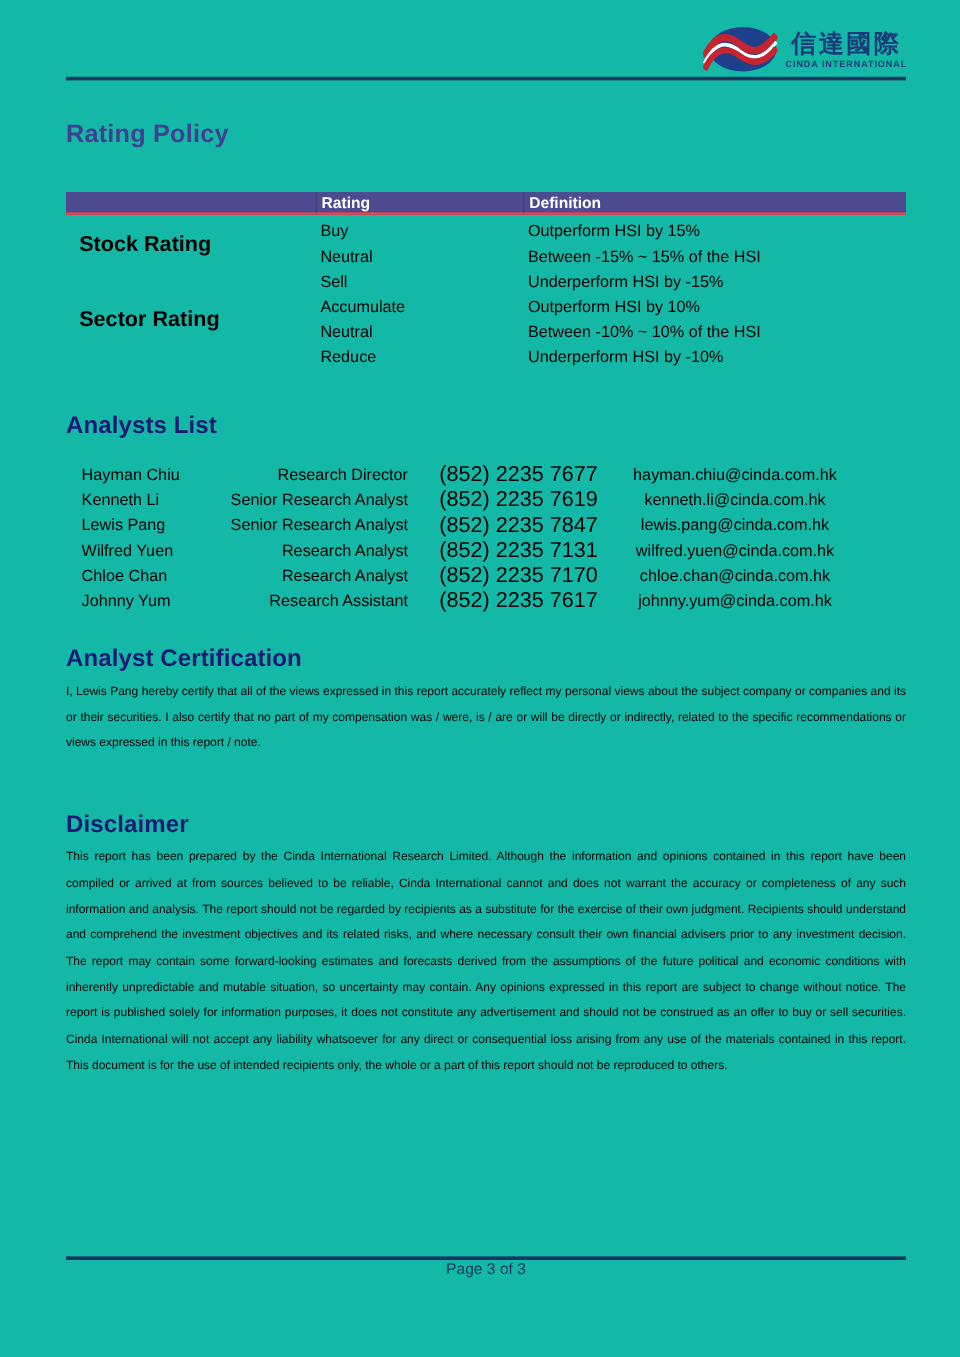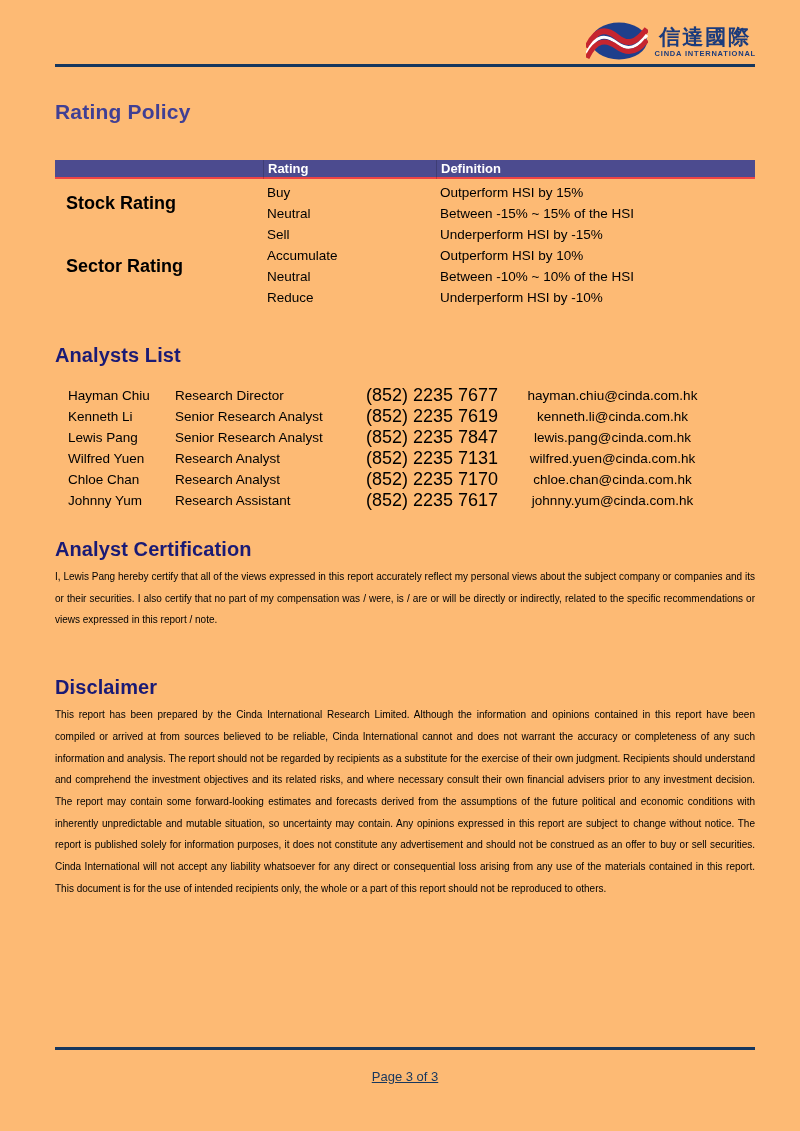--- a/index.html
+++ b/index.html
@@ -6,21 +6,21 @@
   html, body { background: #ffffff; }
   body {
     font-family: "Liberation Sans", "DejaVu Sans", sans-serif;
     color: #000000;
     width: 800px;
   }
   .page {
     position: relative;
     width: 800px;
     height: 1131px;
-    background: #fdba74;
+    background: #14b8a6;
     overflow: hidden;
   }
   .content { padding: 0 45px; }
 
   
   .logo-block {
     position: absolute;
     top: 20px;
     right: 44px;
     display: flex;
@@ -113,21 +113,21 @@
   .analysts-section { margin: 36px 0 0 10px; }
   .analysts-rows { margin-top: 18px; }
   .analyst-row {
     display: grid;
     grid-template-columns: 120px 165px 130px 1fr;
     height: 21px;
     align-items: center;
     width: 700px;
   }
   .a-name { padding-left: 13px; font-size: 13.5px; white-space: nowrap; }
-  .a-title { text-align: left; font-size: 13.5px; white-space: nowrap; }
+  .a-title { text-align: right; font-size: 13.5px; white-space: nowrap; }
   .a-phone { padding-left: 26px; font-size: 18px; white-space: nowrap; }
   .a-email { text-align: center; font-size: 13.5px; white-space: nowrap; }
 
   
   .text-section { margin: 0 0 0 10px; width: 700px; }
   .cert-section { margin-top: 27px; }
   .disc-section { margin-top: 45px; }
   .body-par {
     margin-top: 5px;
     font-size: 10px;
@@ -138,25 +138,24 @@
 
   
   .footer {
     position: absolute;
     left: 55px;
     top: 1047px;
     width: 700px;
   }
   .footer-rule { height: 2.5px; background: #17375e; }
   .footer-text {
-    margin-top: 19px;
+    margin-top: 0;
     text-align: center;
     font-size: 13px;
     color: #17375e;
-    text-decoration: underline;
   }
 </style>
 </head>
 <body>
 
 <div class="page">
 
   <div class="logo-block">
     <span class="logo-icon">
       <svg width="62" height="42" viewBox="0 0 62 42">

